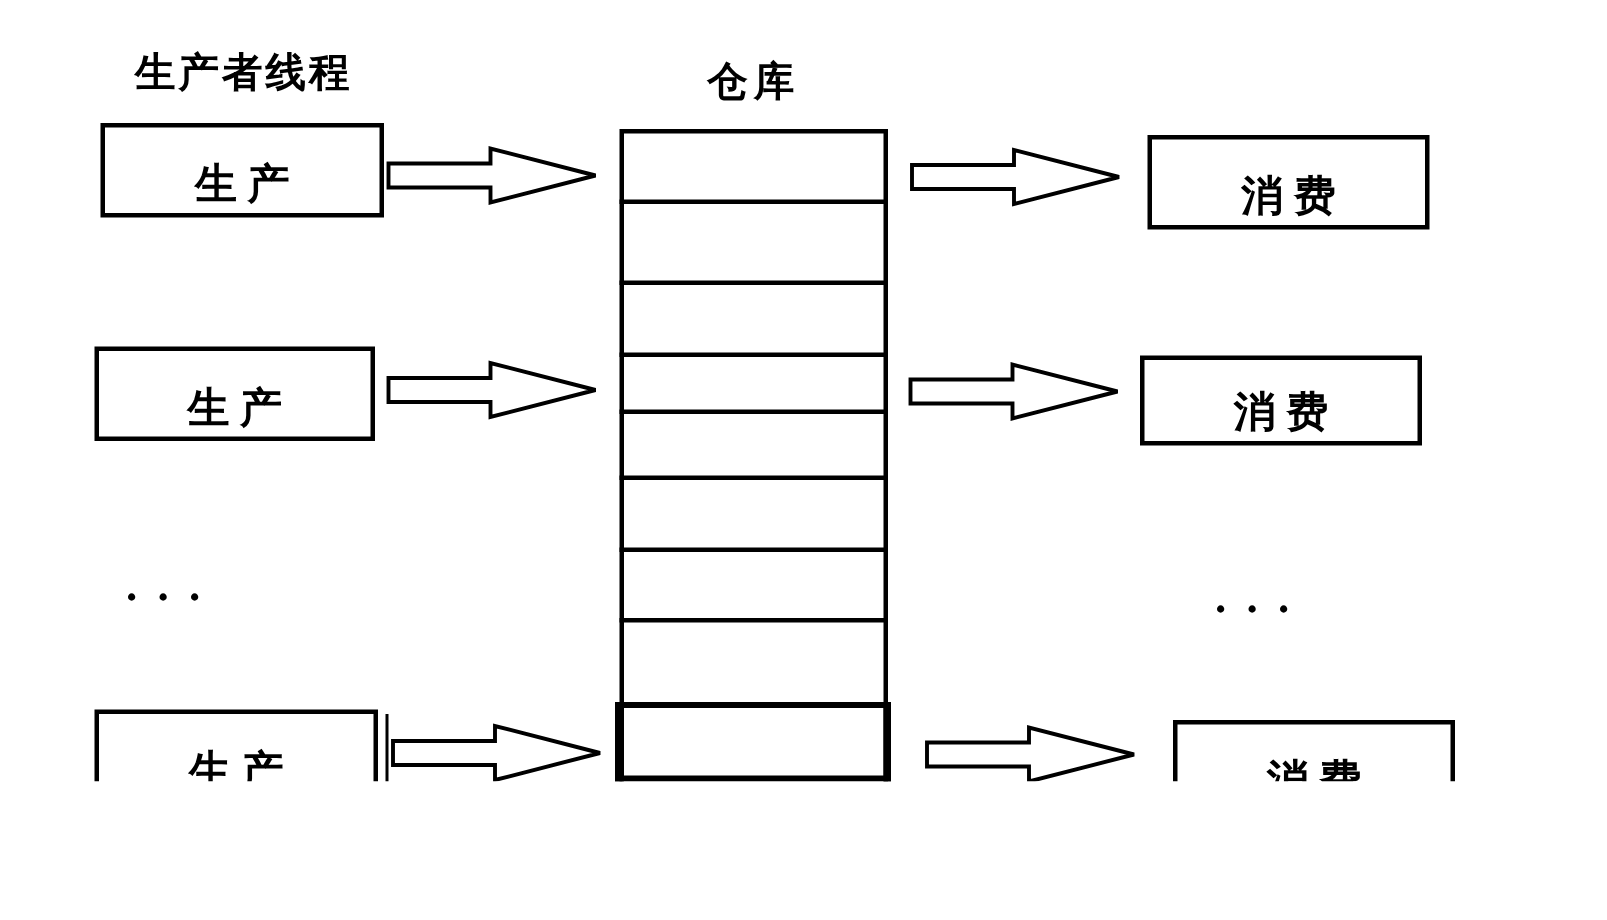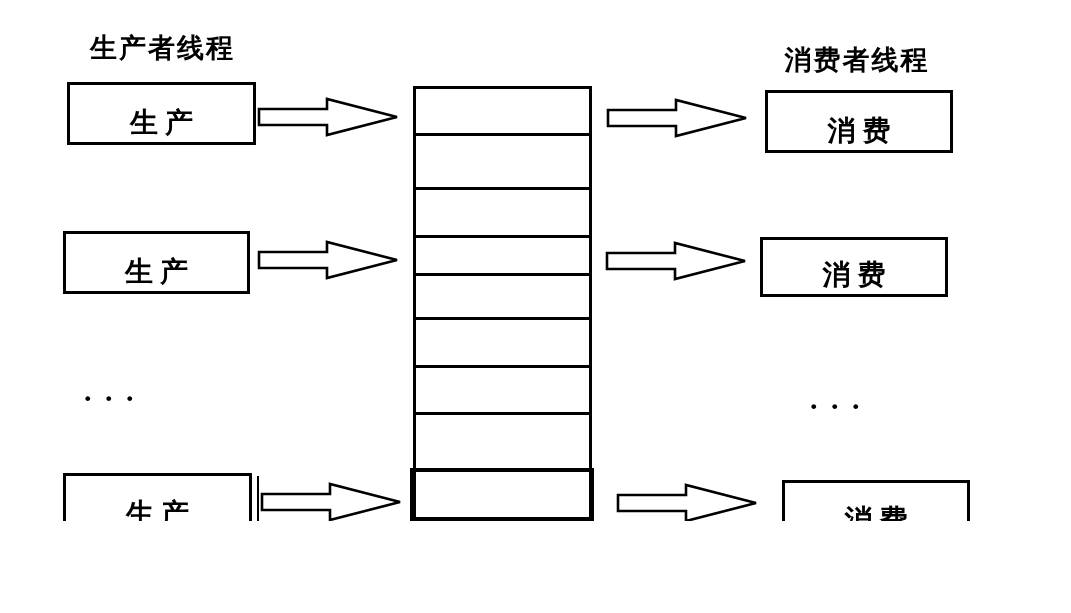--- a/index.html
+++ b/index.html
@@ -110,21 +110,21 @@
   }
   #ellipsis-left  { left: 84px;  top: 381px; }
   #ellipsis-right { left: 810px; top: 389px; }
 </style>
 </head>
 <body>
 
 <div id="canvas">
 
   <div class="hdr" id="producer-title">生产者线程</div>
-  <div class="hdr" id="consumer-title">消费者线程</div>
+  <div class="hdr" id="warehouse-title">仓库</div>
 
   <div class="proc-box" id="p-box-1">
     <span>生产</span>
   </div>
   <div class="proc-box" id="p-box-2">
     <span>生产</span>
   </div>
   <div class="proc-box" id="p-box-3">
     <span>生产</span>
   </div>

